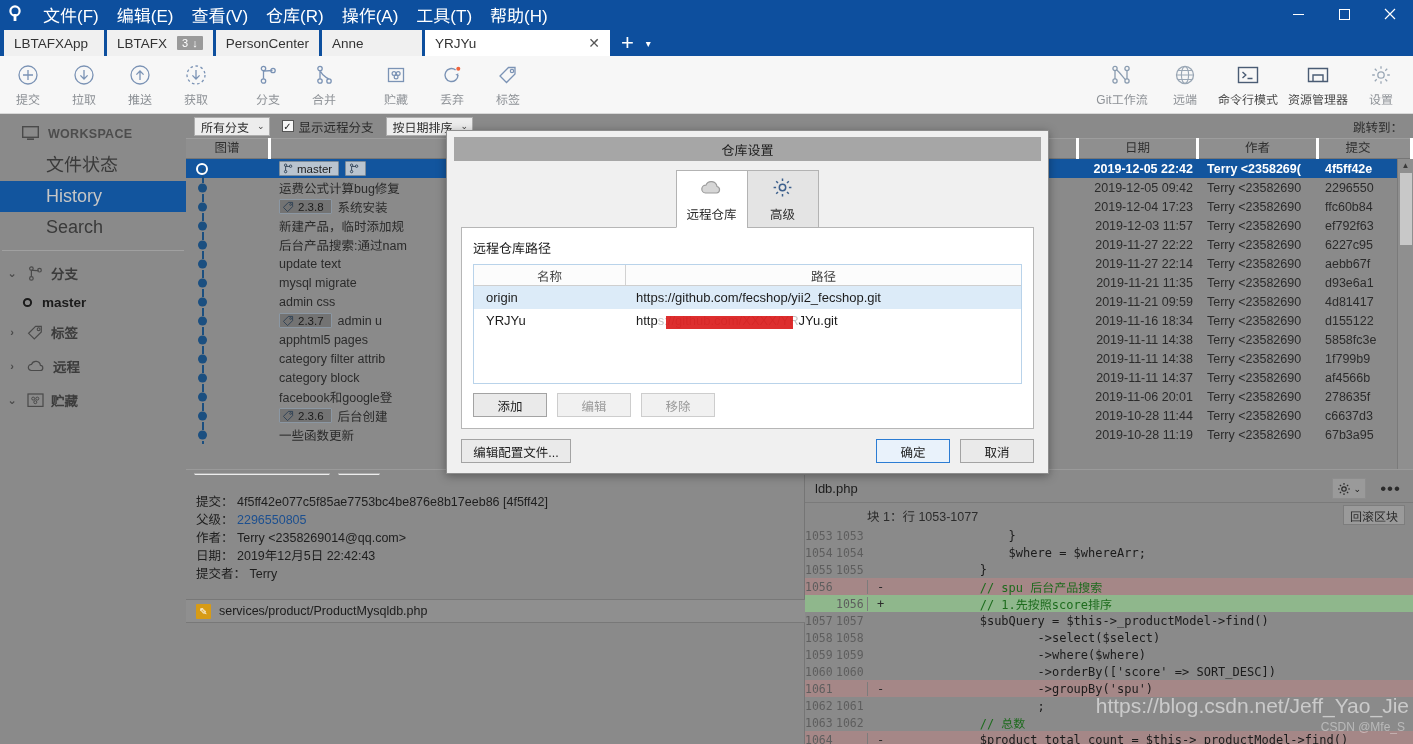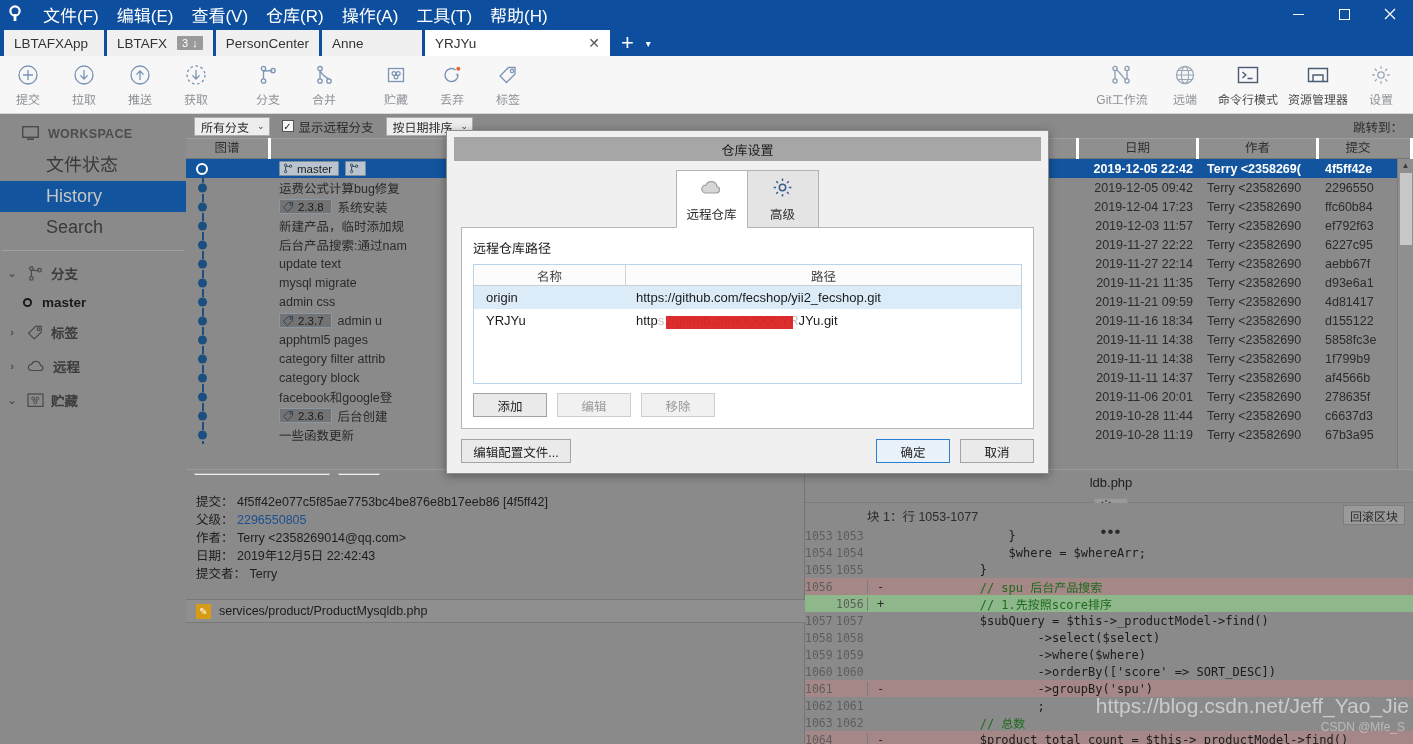--- a/index.html
+++ b/index.html
@@ -199,21 +199,21 @@
     background: #8f8f8f; border-top: 1px solid #787878; border-bottom: 1px solid #787878;
     display: flex; align-items: center; gap: 8px; padding-left: 10px; font-size: 12.5px; color: #1c1c1c;
   }
   .fileicon {
     width: 15px; height: 15px; background: #d79b15; display: flex;
     align-items: center; justify-content: center; font-size: 10px; color: #fff; border-radius: 1px;
   }
   .br { flex: 1; background: #8a8a8a; position: relative; }
   .diffhead {
     height: 28px; display: flex; align-items: center; padding: 0 6px 0 10px;
-    font-size: 13px; color: #1c1c1c; gap: 8px; border-bottom: 1px solid #7a7a7a; flex-direction: column;
+    font-size: 13px; color: #1c1c1c; gap: 8px; border-bottom: 1px solid #7a7a7a;
   }
   .diffhead .fname { flex: 1; }
   .gearbox {
     border: 1px solid #8d8d8d; background: #9a9a9a; height: 21px; display: flex;
     align-items: center; gap: 3px; padding: 0 4px; cursor: default;
   }
   .dots { font-size: 17px; color: #2b2b2b; letter-spacing: 1px; padding: 0 6px; cursor: default; }
   .hunkbar {
     height: 24px; display: flex; align-items: center; font-size: 12.5px; color: #2c2c2c;
     padding-left: 62px; position: relative; background: #8a8a8a;

